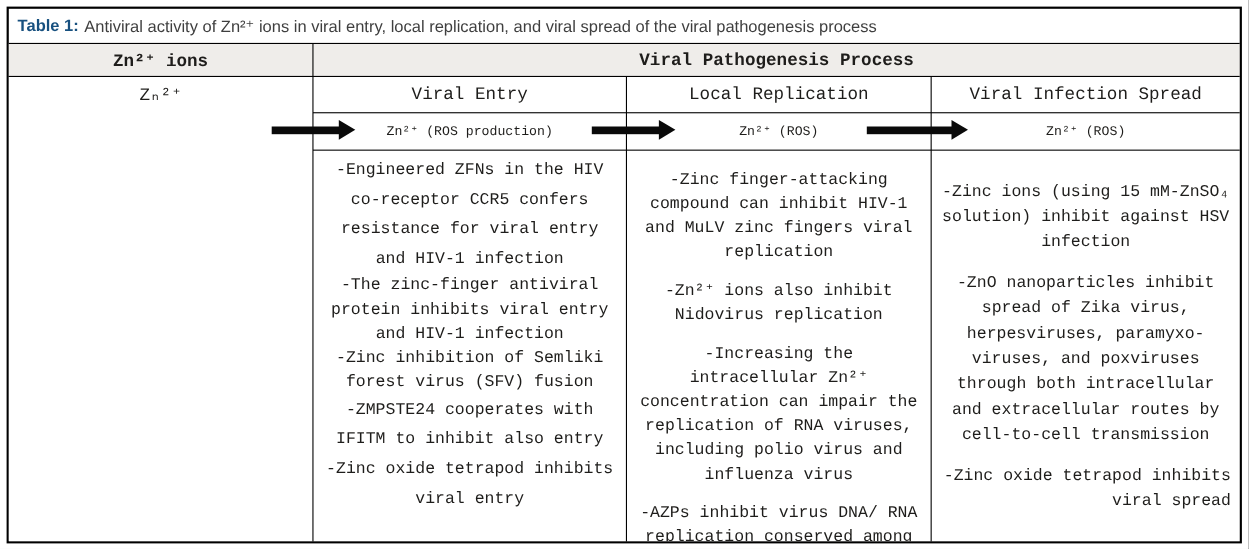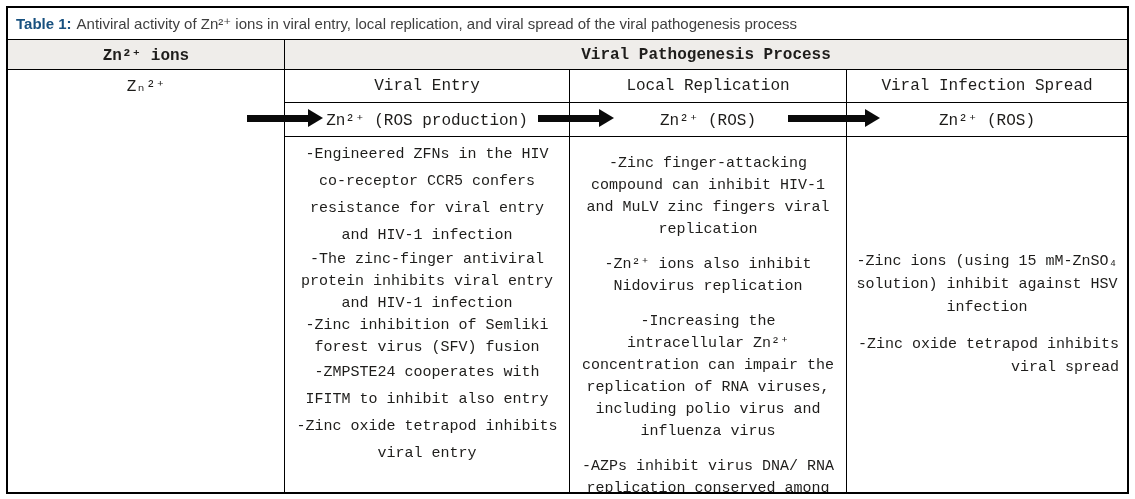--- a/index.html
+++ b/index.html
@@ -29,21 +29,21 @@
   }
   .cell{background:#fff;display:flex;align-items:center;justify-content:center;
         text-align:center;box-sizing:border-box;}
   .hdr{background:#efedea;font-weight:bold;font-size:16px;}
   .h-vpp{grid-column:2 / 5;}
   .c-ion{
     grid-row:2 / 5;grid-column:1;align-items:flex-start;
     padding-top:6px;font-size:16px;
   }
   .h-sub{font-size:16px;}
-  .c-ros{font-size:16px;}
+  .c-ros{font-size:12px;}
   .c-body{
     flex-direction:column;justify-content:flex-start;
     font-size:15px;padding:6px 8px;overflow:hidden;line-height:22px;
   }
   .c-body .item{width:100%;}
   .c-body.entry{padding-top:4px;}
   .c-body.entry .item{line-height:27px;}
   .c-body.entry .item:nth-of-type(2),
   .c-body.entry .item:nth-of-type(3){line-height:22px;}
   .c-body.repl{padding-top:16px;justify-content:space-between;}
@@ -103,20 +103,21 @@
       <div class="cell c-body repl">
 
       <div class="item">-Zinc finger-attacking compound can inhibit HIV-1 and MuLV zinc fingers viral replication</div>
           <div class="item">-Zn²⁺ ions also inhibit Nidovirus replication</div>
           <div class="item">-Increasing the intracellular Zn²⁺ concentration can impair the replication of RNA viruses, including polio virus and influenza virus</div>
           <div class="item">-AZPs inhibit virus DNA/ RNA replication conserved among plants and mammals for viral prevention</div>
         </div>
       <div class="cell c-body spread">
 
       <div class="item">-Zinc ions (using 15 mM-ZnSO₄ solution) inhibit against HSV infection</div>
+          <div class="item">-ZnO nanoparticles inhibit spread of Zika virus, herpesviruses, paramyxo-viruses, and poxviruses through both intracellular and extracellular routes by cell-to-cell transmission</div>
           <div class="item">-Zinc oxide tetrapod inhibits viral spread</div>
         </div>
 
     </div>
 
     <div class="arrow arrow-1">
       <span class="shaft"></span>
       <span class="head"></span>
     </div>
     <div class="arrow arrow-2">

